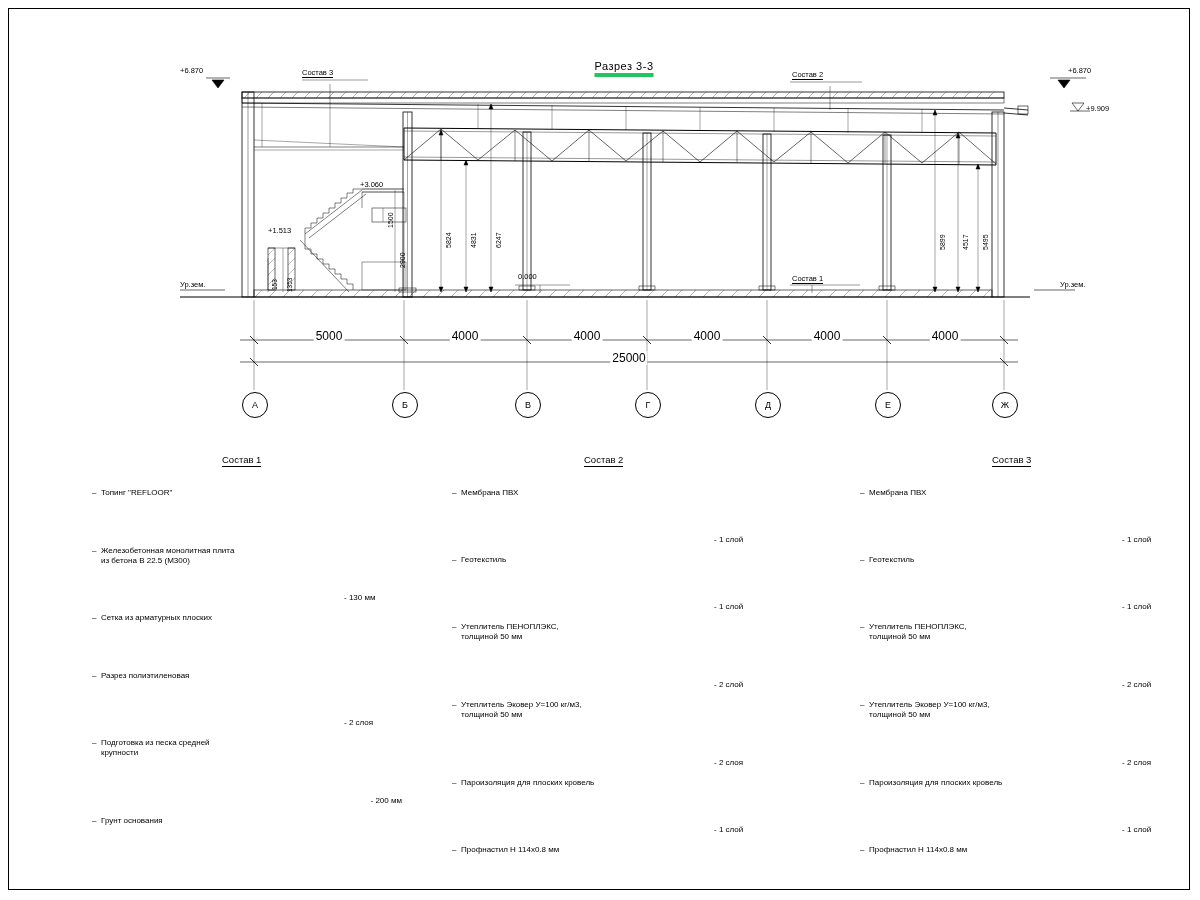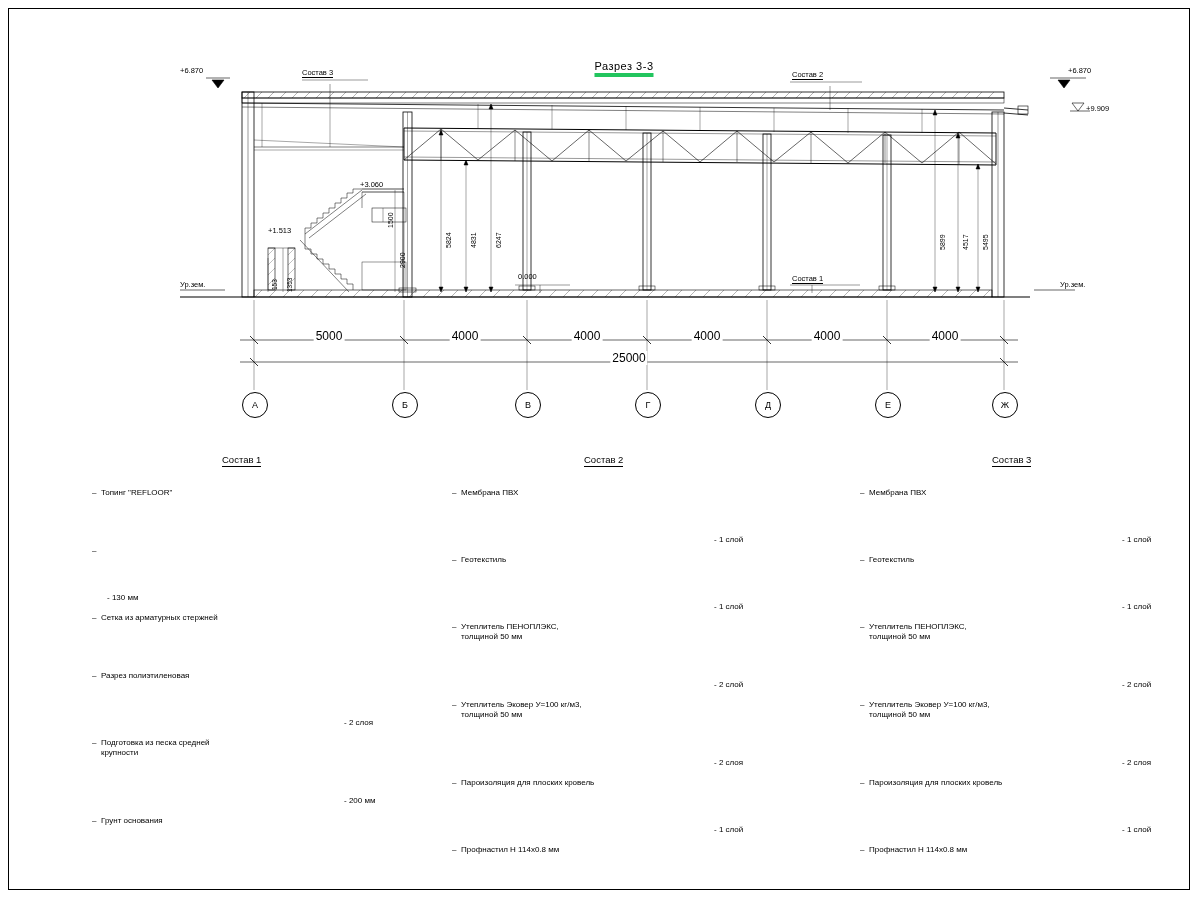--- a/index.html
+++ b/index.html
@@ -505,37 +505,39 @@
 
   <div class="sect-title" style="left:222px; top:454px;">Состав 1</div>
   <div class="spec-block" style="left:92px; top:488px; width:310px;">
     <div class="spec-row">
         <span class="spec-dash">–</span>
         <span class="spec-text">Топинг "REFLOOR"</span>
         <span class="spec-qty"></span>
       </div>
     <div class="spec-row">
         <span class="spec-dash">–</span>
+        <span class="spec-text" style="white-space:pre-line;">Железобетонная  монолитная плита
+из бетона В 22.5 (М300)</span>
         <span class="spec-qty">- 130 мм</span>
       </div>
     <div class="spec-row">
         <span class="spec-dash">–</span>
-        <span class="spec-text">Сетка из арматурных стержней</span>
+        <span class="spec-text">Сетка из арматурных плоских</span>
         <span class="spec-qty"></span>
       </div>
     <div class="spec-row">
         <span class="spec-dash">–</span>
         <span class="spec-text">Разрез полиэтиленовая</span>
         <span class="spec-qty">- 2 слоя</span>
       </div>
     <div class="spec-row">
         <span class="spec-dash">–</span>
         <span class="spec-text" style="white-space:pre-line;">Подготовка из песка средней
 крупности</span>
-        <span class="spec-qty" style="padding-top:11px;">- 200 мм</span>
+        <span class="spec-qty" style="padding-top:11px;text-align:right;">- 200 мм</span>
       </div>
     <div class="spec-row">
         <span class="spec-dash">–</span>
         <span class="spec-text">Грунт основания</span>
         <span class="spec-qty"></span>
       </div>
   </div>
 
   <div class="sect-title" style="left:584px; top:454px;">Состав 2</div>
   <div class="spec-block" style="left:452px; top:488px; width:320px;">

